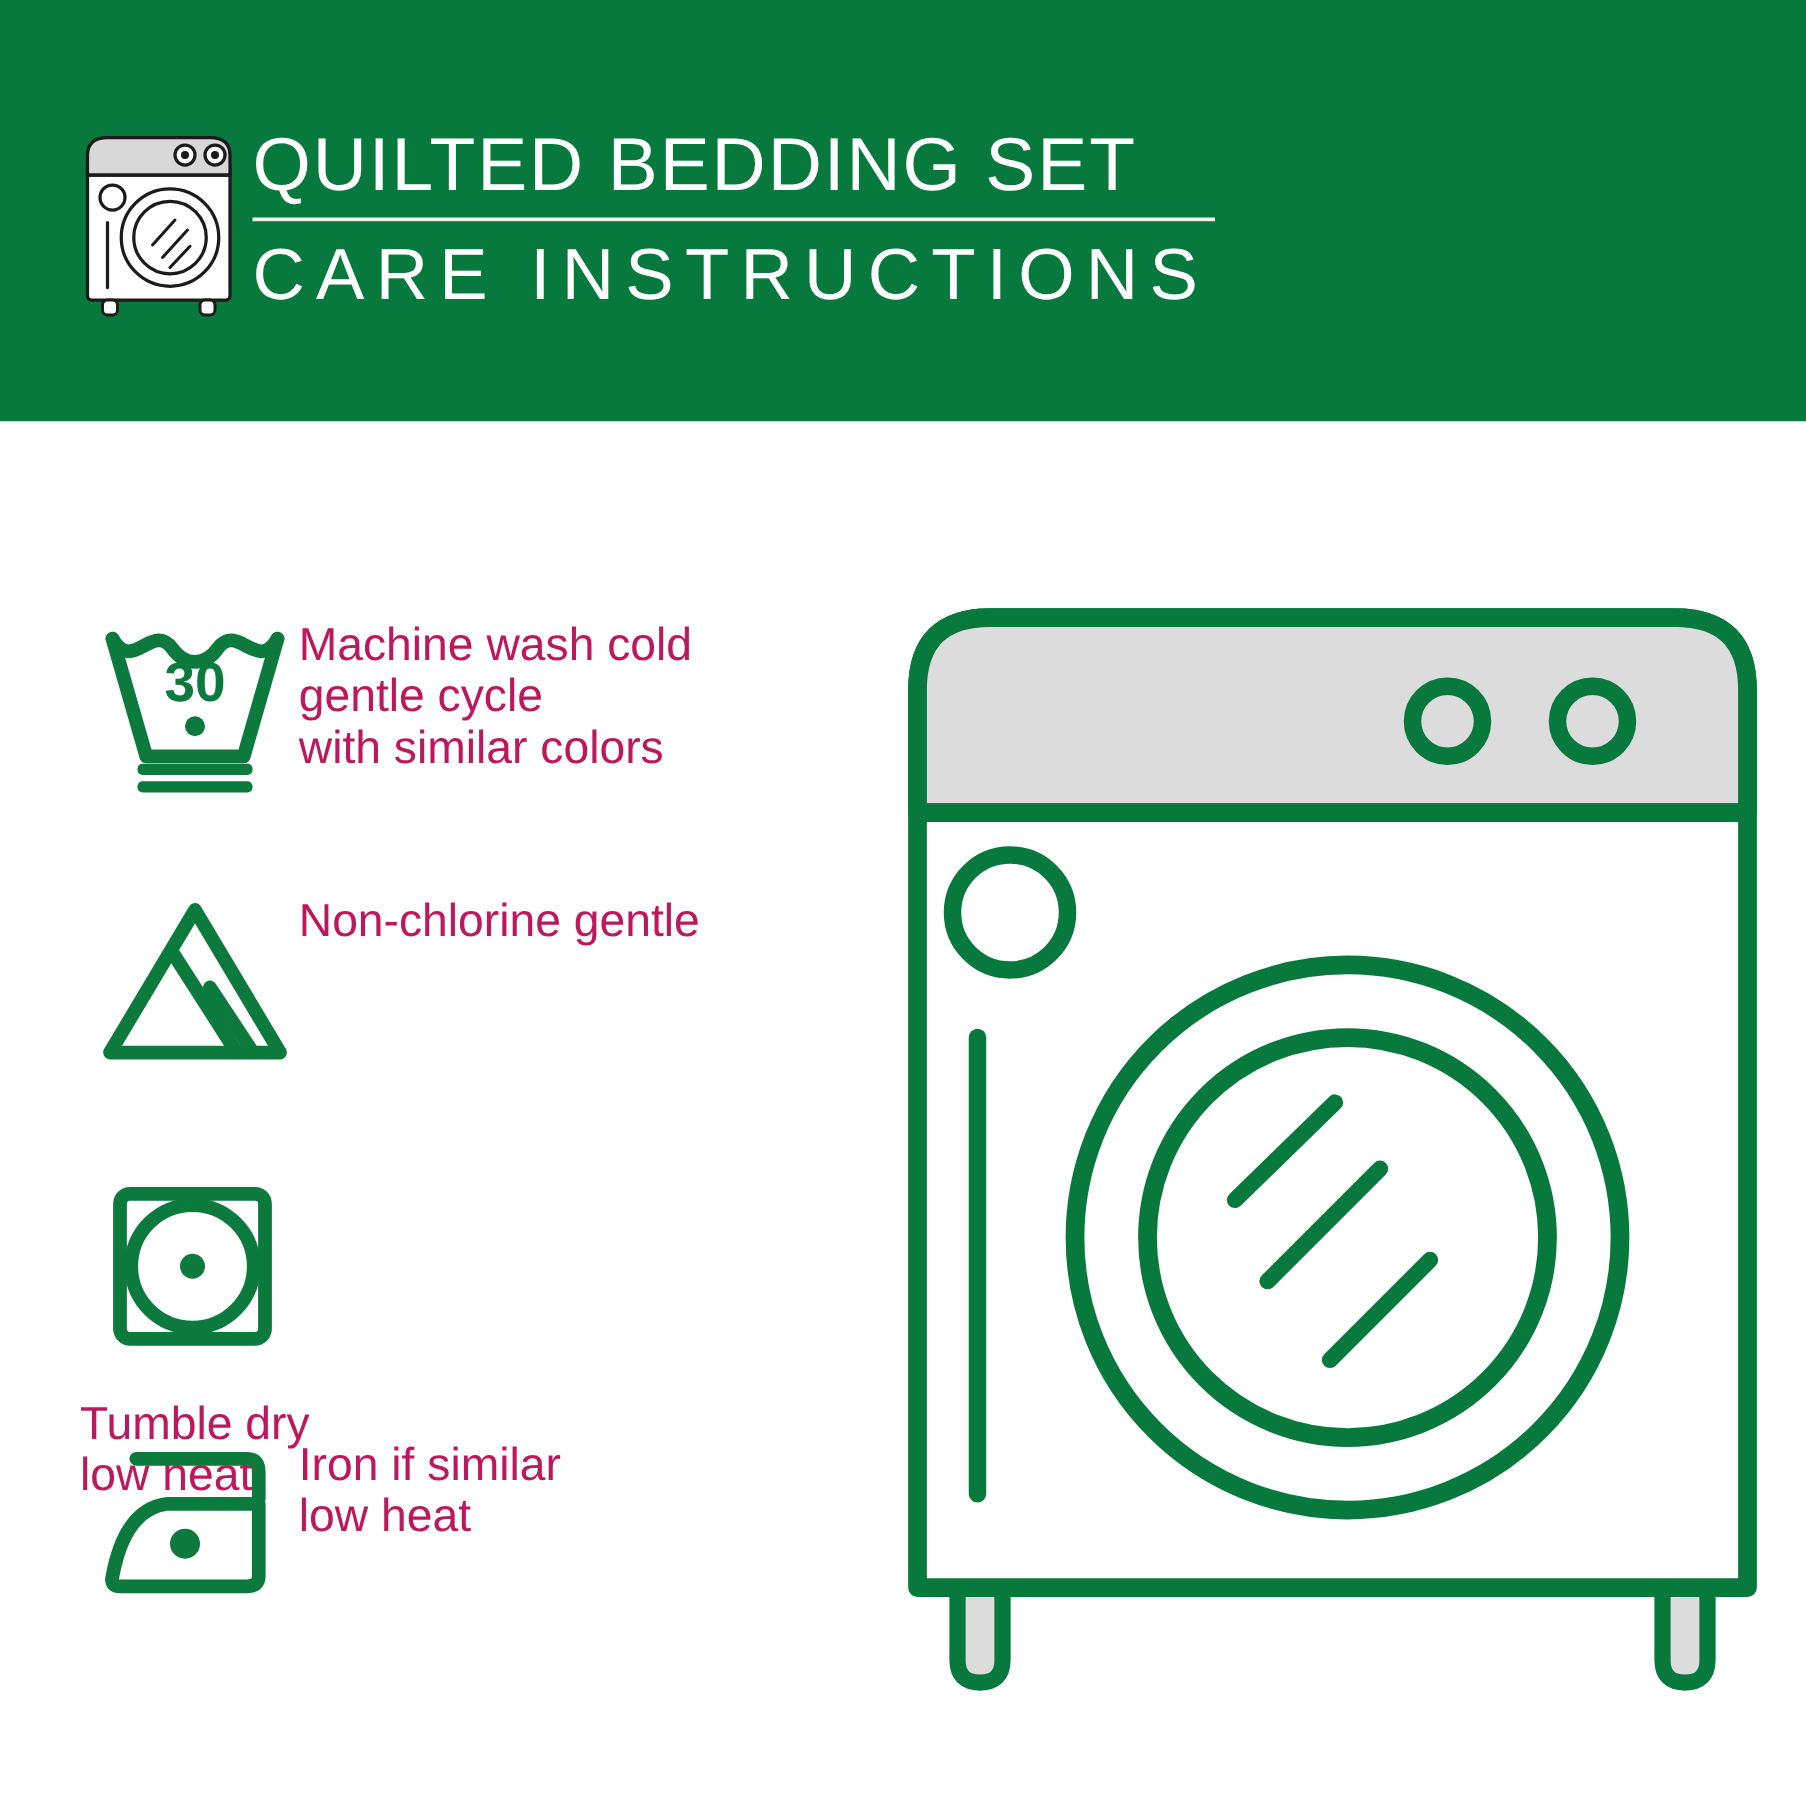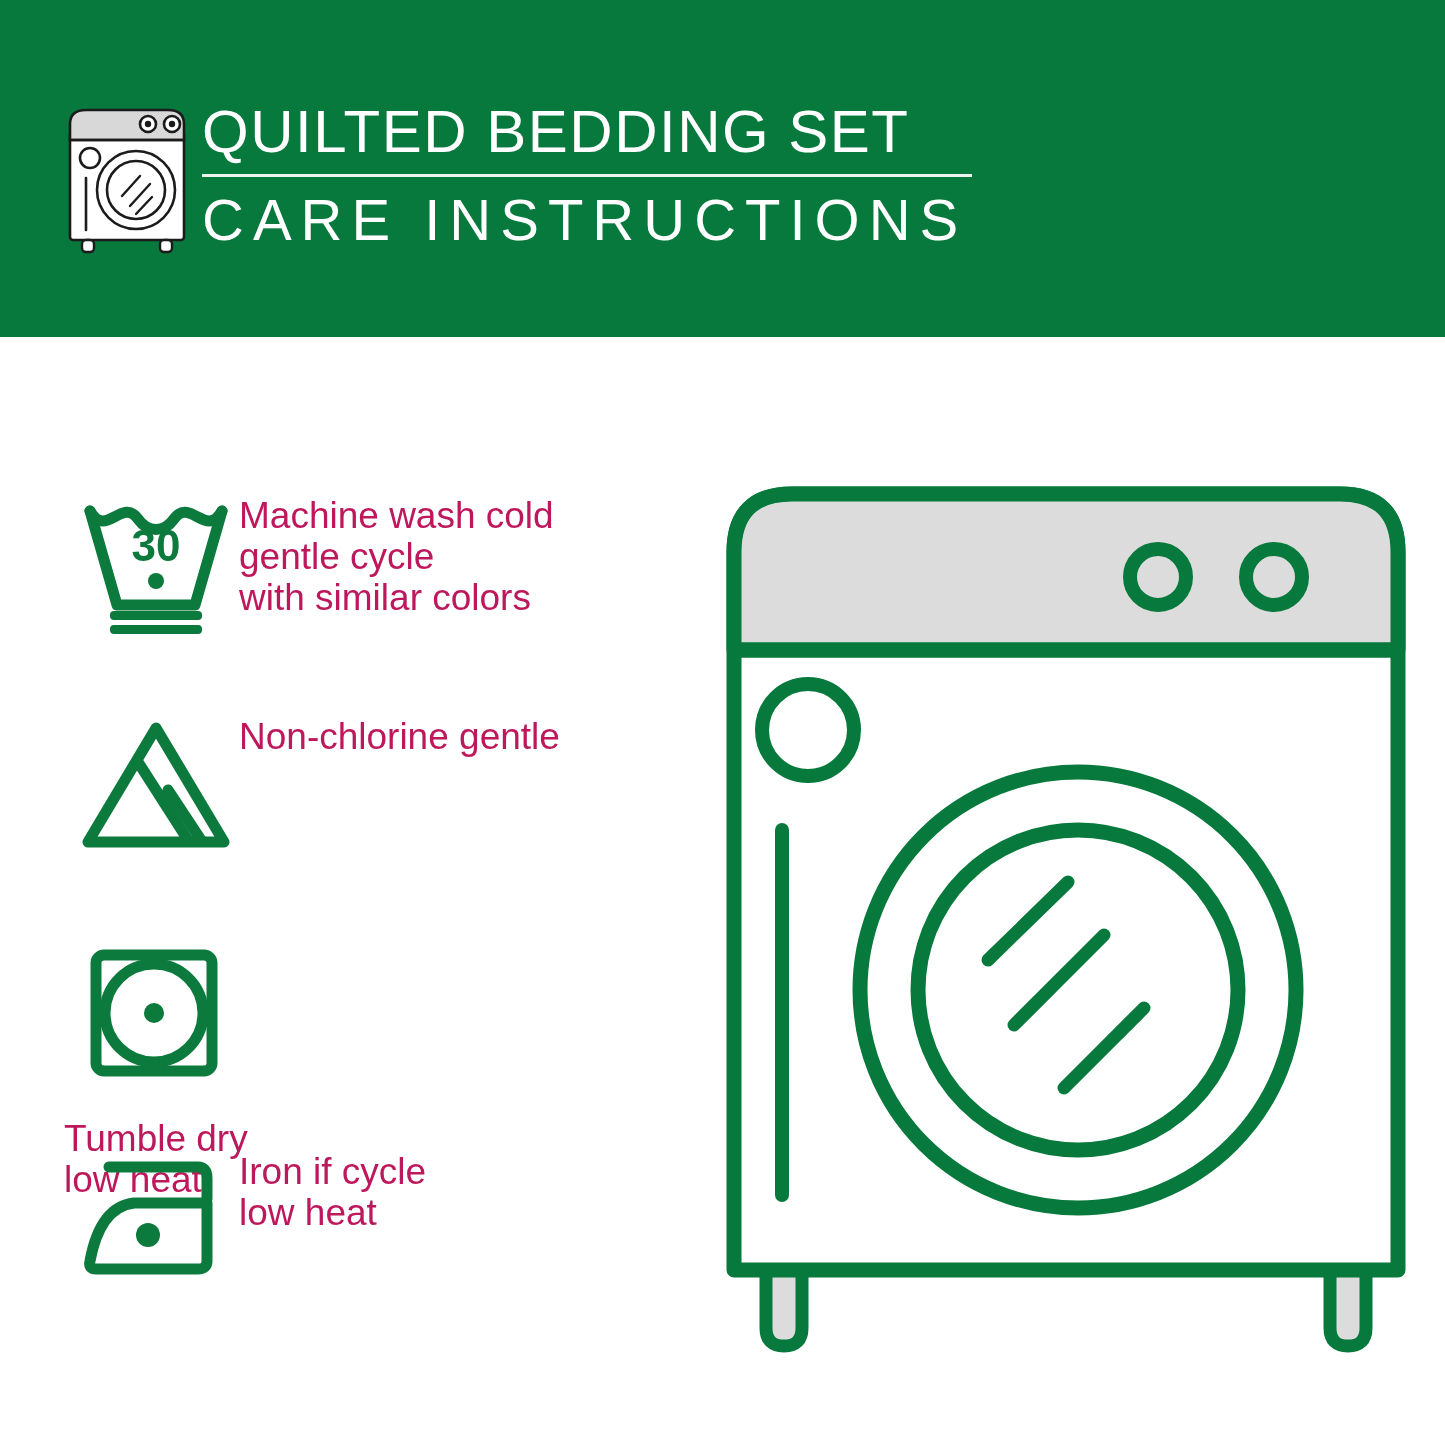--- a/index.html
+++ b/index.html
@@ -214,21 +214,21 @@
         <svg viewBox="0 0 160 150" width="160" height="150" aria-hidden="true">
 
           <path d="M33 22 L122 22 Q131 22 131 33 L131 54" fill="none" stroke="#0b7a3c" stroke-width="11" stroke-linecap="round" stroke-linejoin="round"></path>
 
           <path d="M131 58 L131 116 Q131 124 122 124 L20 124 Q12 124 14 116 Q24 62 58 58 Z" fill="none" stroke="#0b7a3c" stroke-width="11" stroke-linecap="round" stroke-linejoin="round"></path>
 
           <circle cx="72" cy="90" r="12" fill="#0b7a3c"></circle>
         </svg>
       </div>
       <div class="care-text">
-        <span class="ln">Iron if cycle</span>
+        <span class="ln">Iron if similar</span>
         <span class="ln">low heat</span>
       </div>
     </div>
 
   </div>
 
   <div class="washer">
     <svg viewBox="0 0 680 880" width="680" height="880" aria-hidden="true">
 
       <g>

